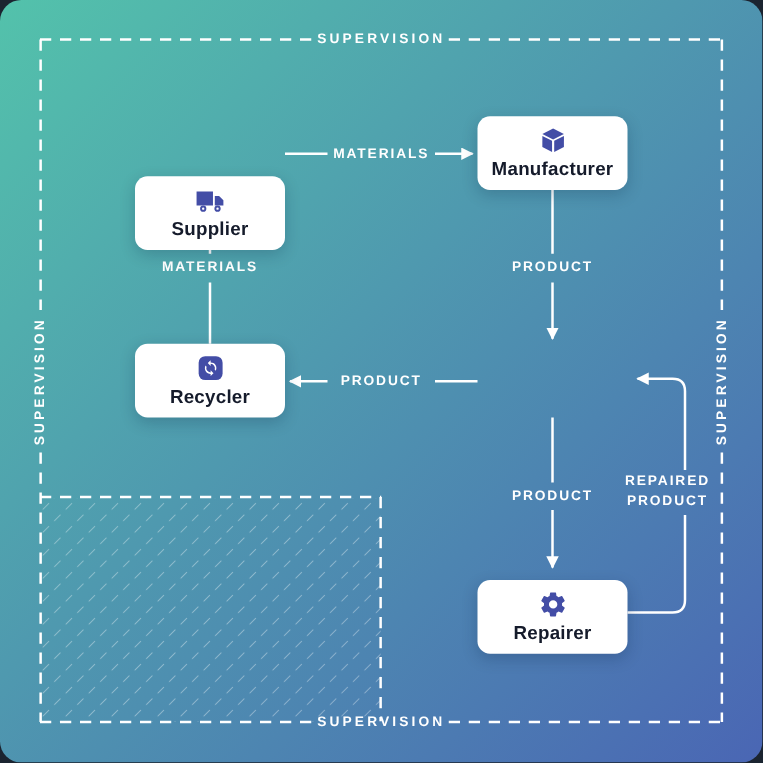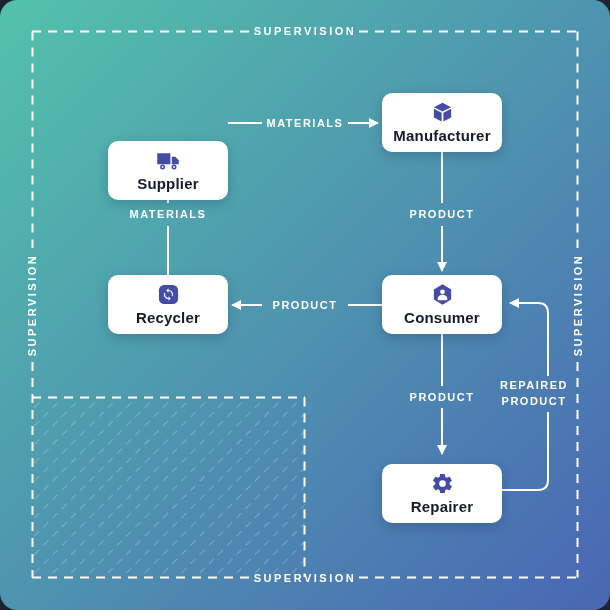--- a/index.html
+++ b/index.html
@@ -157,28 +157,20 @@
   <div class="node n-recycler">
     <svg width="23" height="23" viewBox="0 0 24 24">
       <rect class="icon-fill" x="2" y="2" width="20" height="20" rx="5.5"></rect>
       <g transform="translate(4.8 4.8) scale(0.6)">
         <path class="icon-contrast" d="M12 4V1L8 5l4 4V6a6 6 0 0 1 5.65 8.03l1.52 1.52A8 8 0 0 0 12 4zm0 14a6 6 0 0 1-5.65-8.03L4.83 8.45A8 8 0 0 0 12 20v3l4-4-4-4v3z"></path>
       </g>
     </svg>
     <div class="nlabel">Recycler</div>
   </div>
 
-  <div class="node n-consumer">
-    <svg width="23" height="23" viewBox="0 0 24 24">
-      <path class="icon-fill" d="M12 1.4 21 6.7v10.6L12 22.6 3 17.3V6.7z"></path>
-      <circle class="icon-contrast" cx="12" cy="9.2" r="2.5"></circle>
-      <path class="icon-contrast" d="M6.9 17c0-3 2.3-4.7 5.1-4.7s5.1 1.7 5.1 4.7c0 .5-.4.9-.9.9H7.8a.9.9 0 0 1-.9-.9z"></path>
-    </svg>
-    <div class="nlabel">Consumer</div>
-  </div>
 
 
   <div class="node n-repairer">
     <svg width="23" height="23" viewBox="0 0 24 24">
       <path class="icon-fill" fill-rule="evenodd" d="M19.4 13c.04-.33.06-.66.06-1s-.02-.67-.06-1l2.1-1.65a.5.5 0 0 0 .12-.64l-2-3.46a.5.5 0 0 0-.61-.22l-2.49 1a7.3 7.3 0 0 0-1.73-1l-.38-2.65A.5.5 0 0 0 13.92 2h-4a.5.5 0 0 0-.5.42l-.38 2.65a7.3 7.3 0 0 0-1.73 1l-2.49-1a.5.5 0 0 0-.61.22l-2 3.46a.5.5 0 0 0 .12.64L4.43 11c-.04.33-.06.66-.06 1s.02.67.06 1l-2.1 1.65a.5.5 0 0 0-.12.64l2 3.46c.14.24.42.34.61.22l2.49-1c.53.41 1.11.75 1.73 1l.38 2.65c.04.24.25.42.5.42h4c.25 0 .46-.18.5-.42l.38-2.65a7.3 7.3 0 0 0 1.73-1l2.49 1c.23.09.5 0 .61-.22l2-3.46a.5.5 0 0 0-.12-.64L19.4 13zM12 15.5a3.5 3.5 0 1 1 0-7 3.5 3.5 0 0 1 0 7z"></path>
     </svg>
     <div class="nlabel">Repairer</div>
   </div>
 
 </div>

